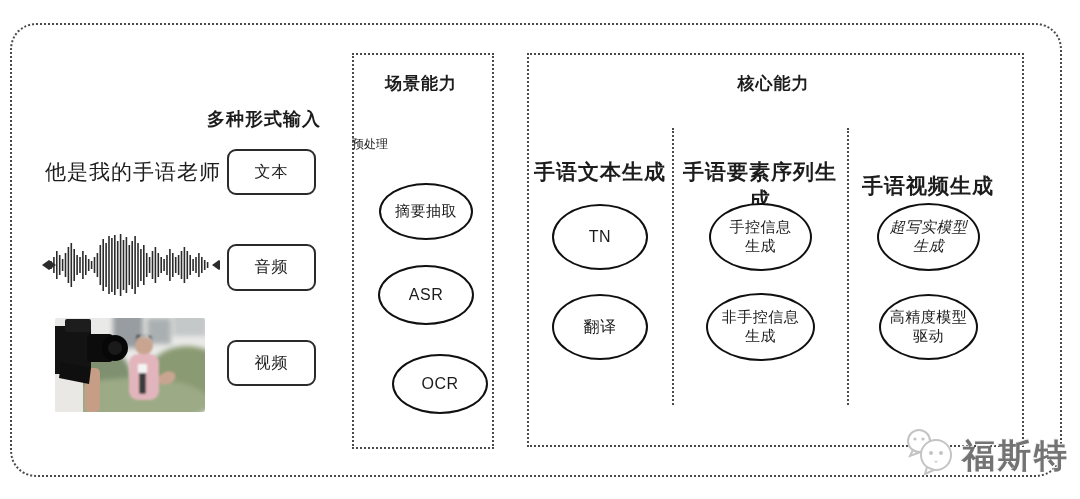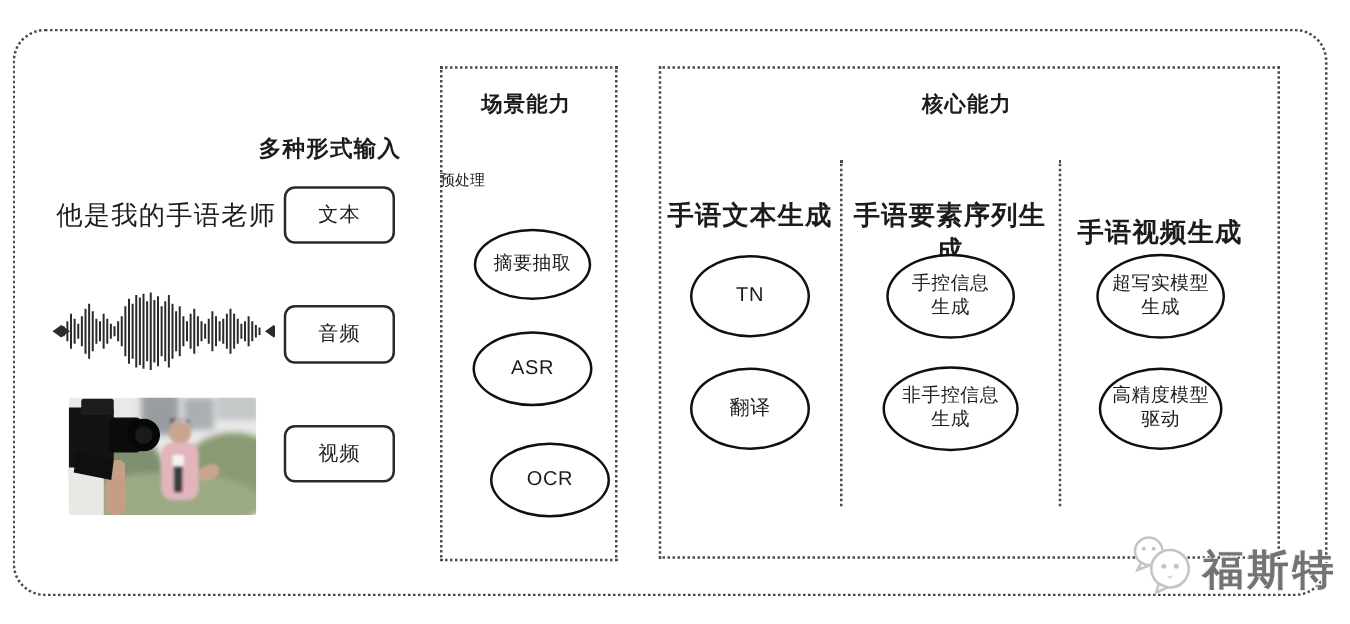--- a/index.html
+++ b/index.html
@@ -200,21 +200,21 @@
 <div class="abs node" style="left:709px;top:203px;width:99px;height:64px;">
   <span>手控信息
 生成</span>
 </div>
 <div class="abs node" style="left:706px;top:293px;width:105px;height:64px;">
   <span>非手控信息
 生成</span>
 </div>
 
 <div class="abs col-header" style="left:848px;top:172px;width:160px;">手语视频生成</div>
-<div class="abs node" style="left:877px;top:203px;width:99px;height:64px;">
+<div class="abs node" style="left:877px;top:203px;width:99px;height:64px;font-style:italic;">
   <span>超写实模型
 生成</span>
 </div>
 <div class="abs node" style="left:879px;top:294px;width:95px;height:62px;">
   <span>高精度模型
 驱动</span>
 </div>
 
 <div class="abs" style="left:903px;top:427px;width:56px;height:48px;">
   <svg width="56" height="48" viewBox="0 0 56 48">

